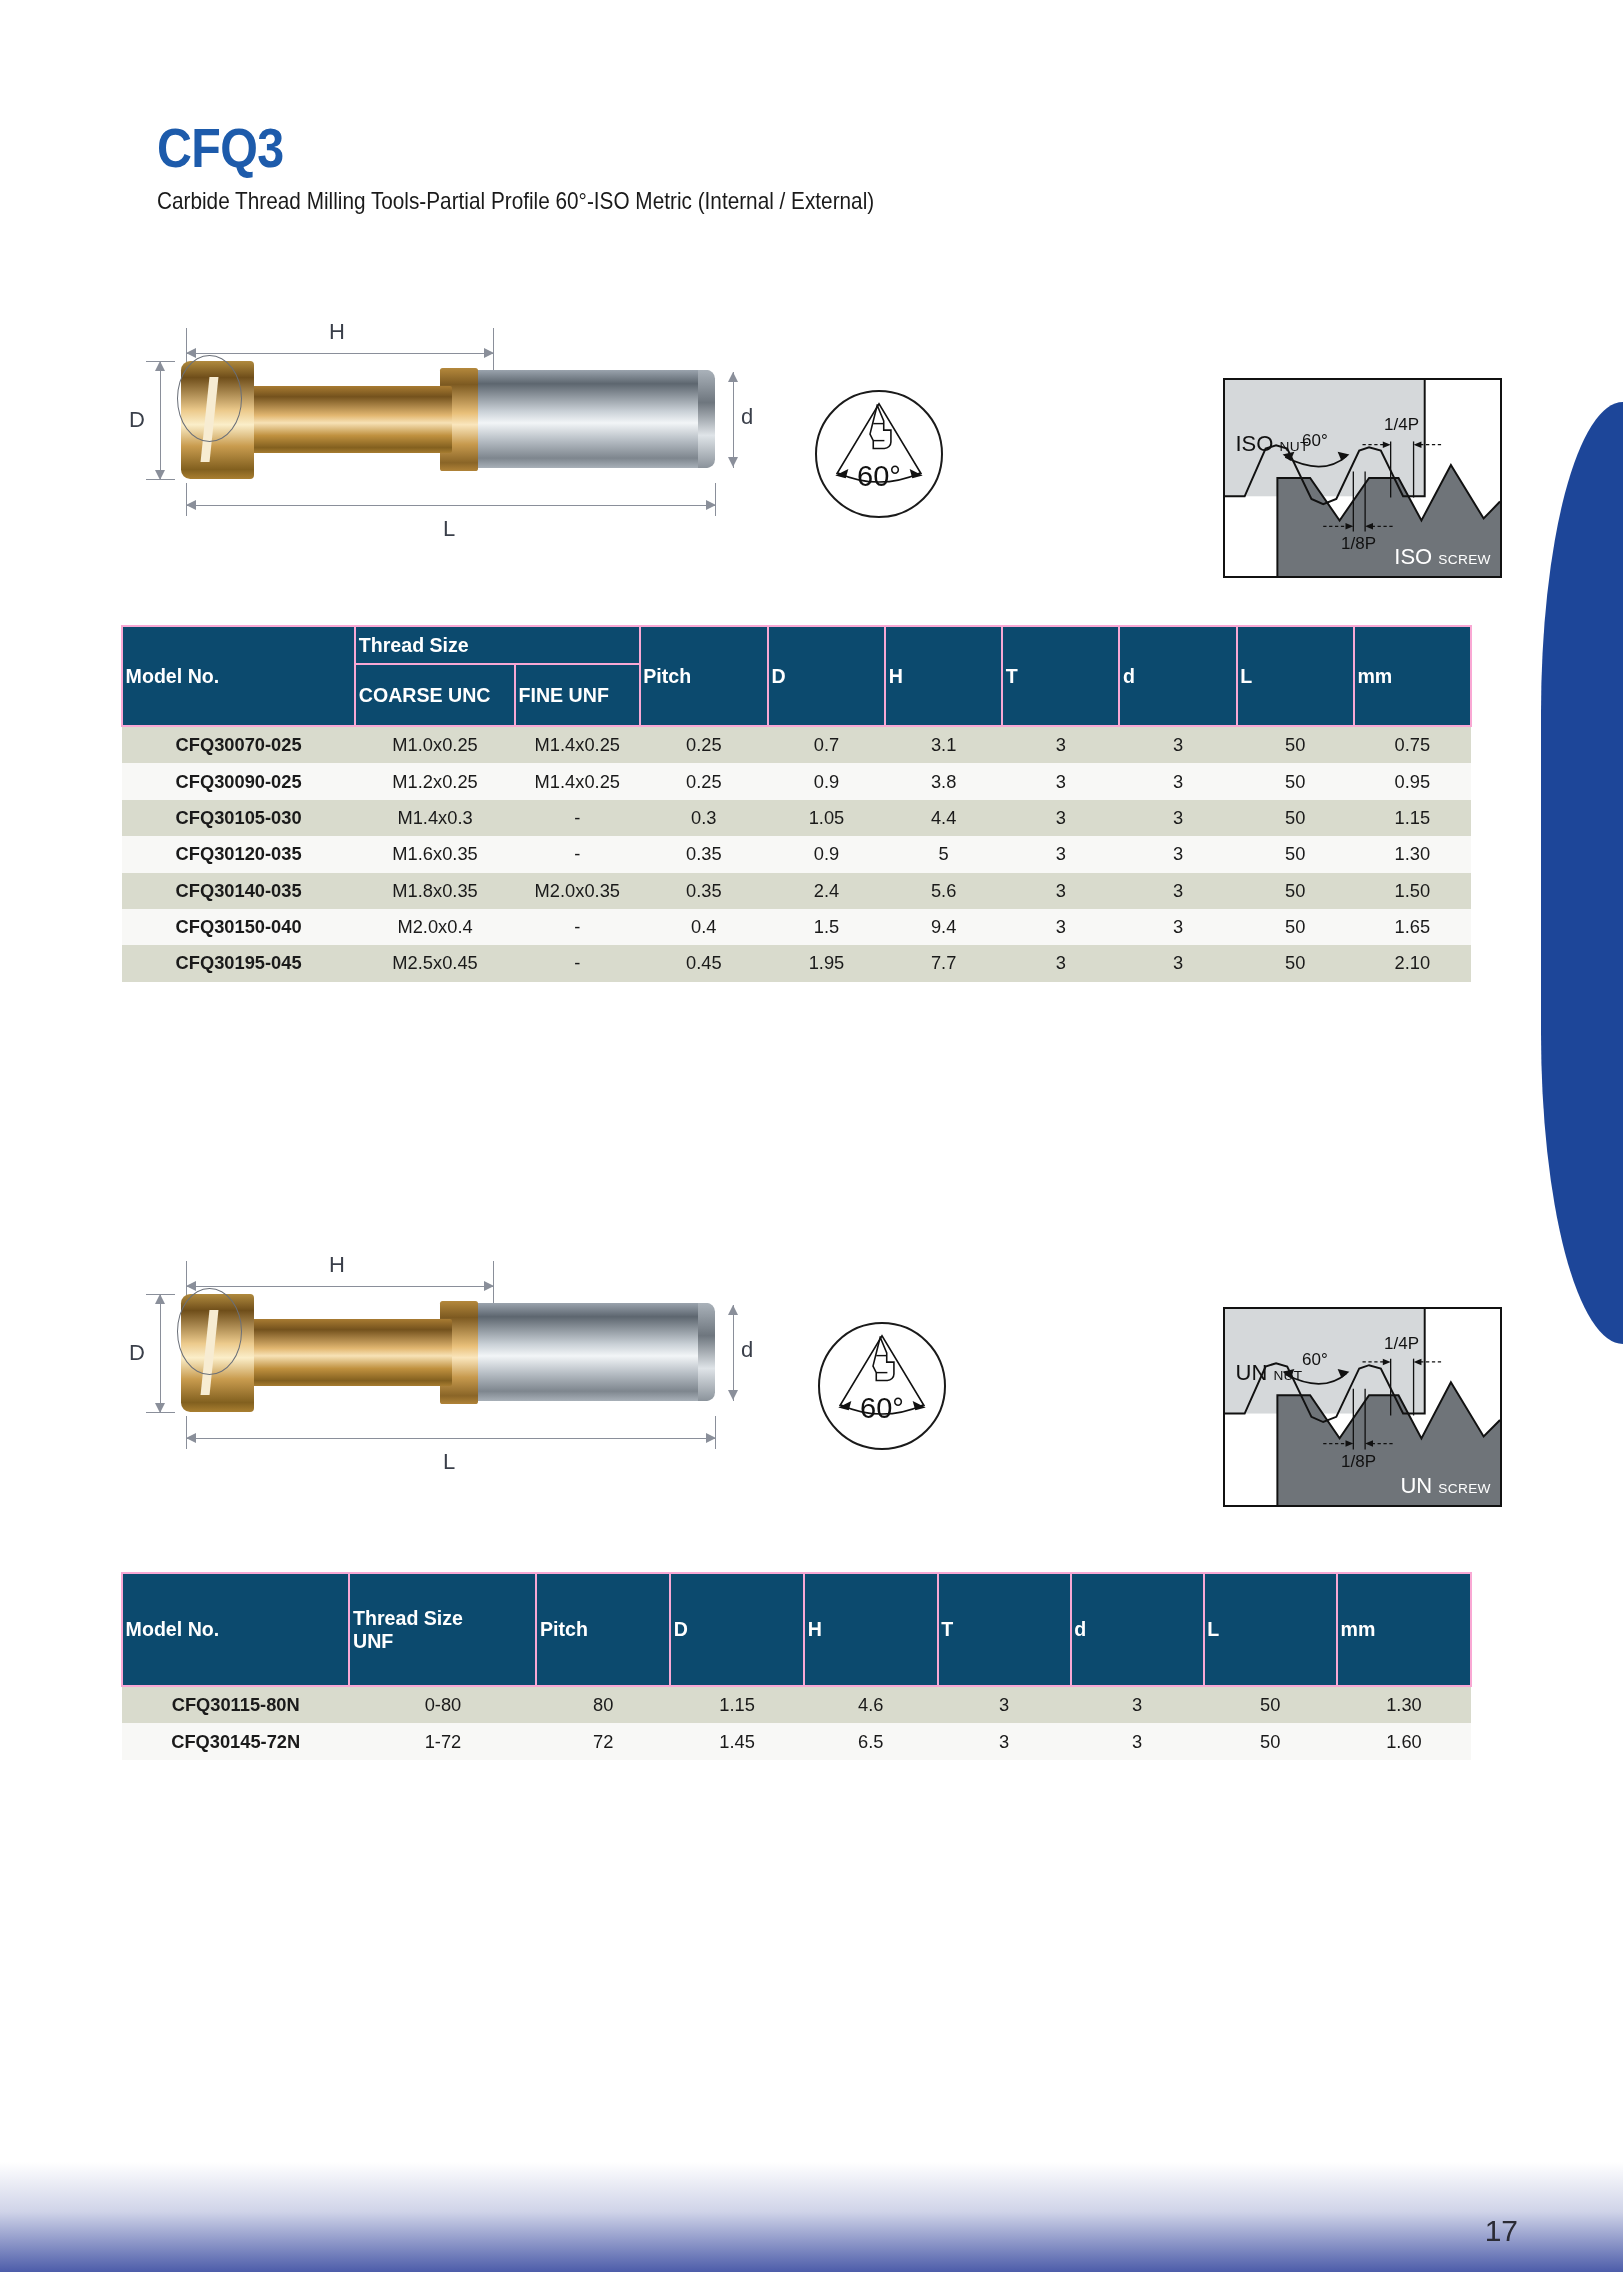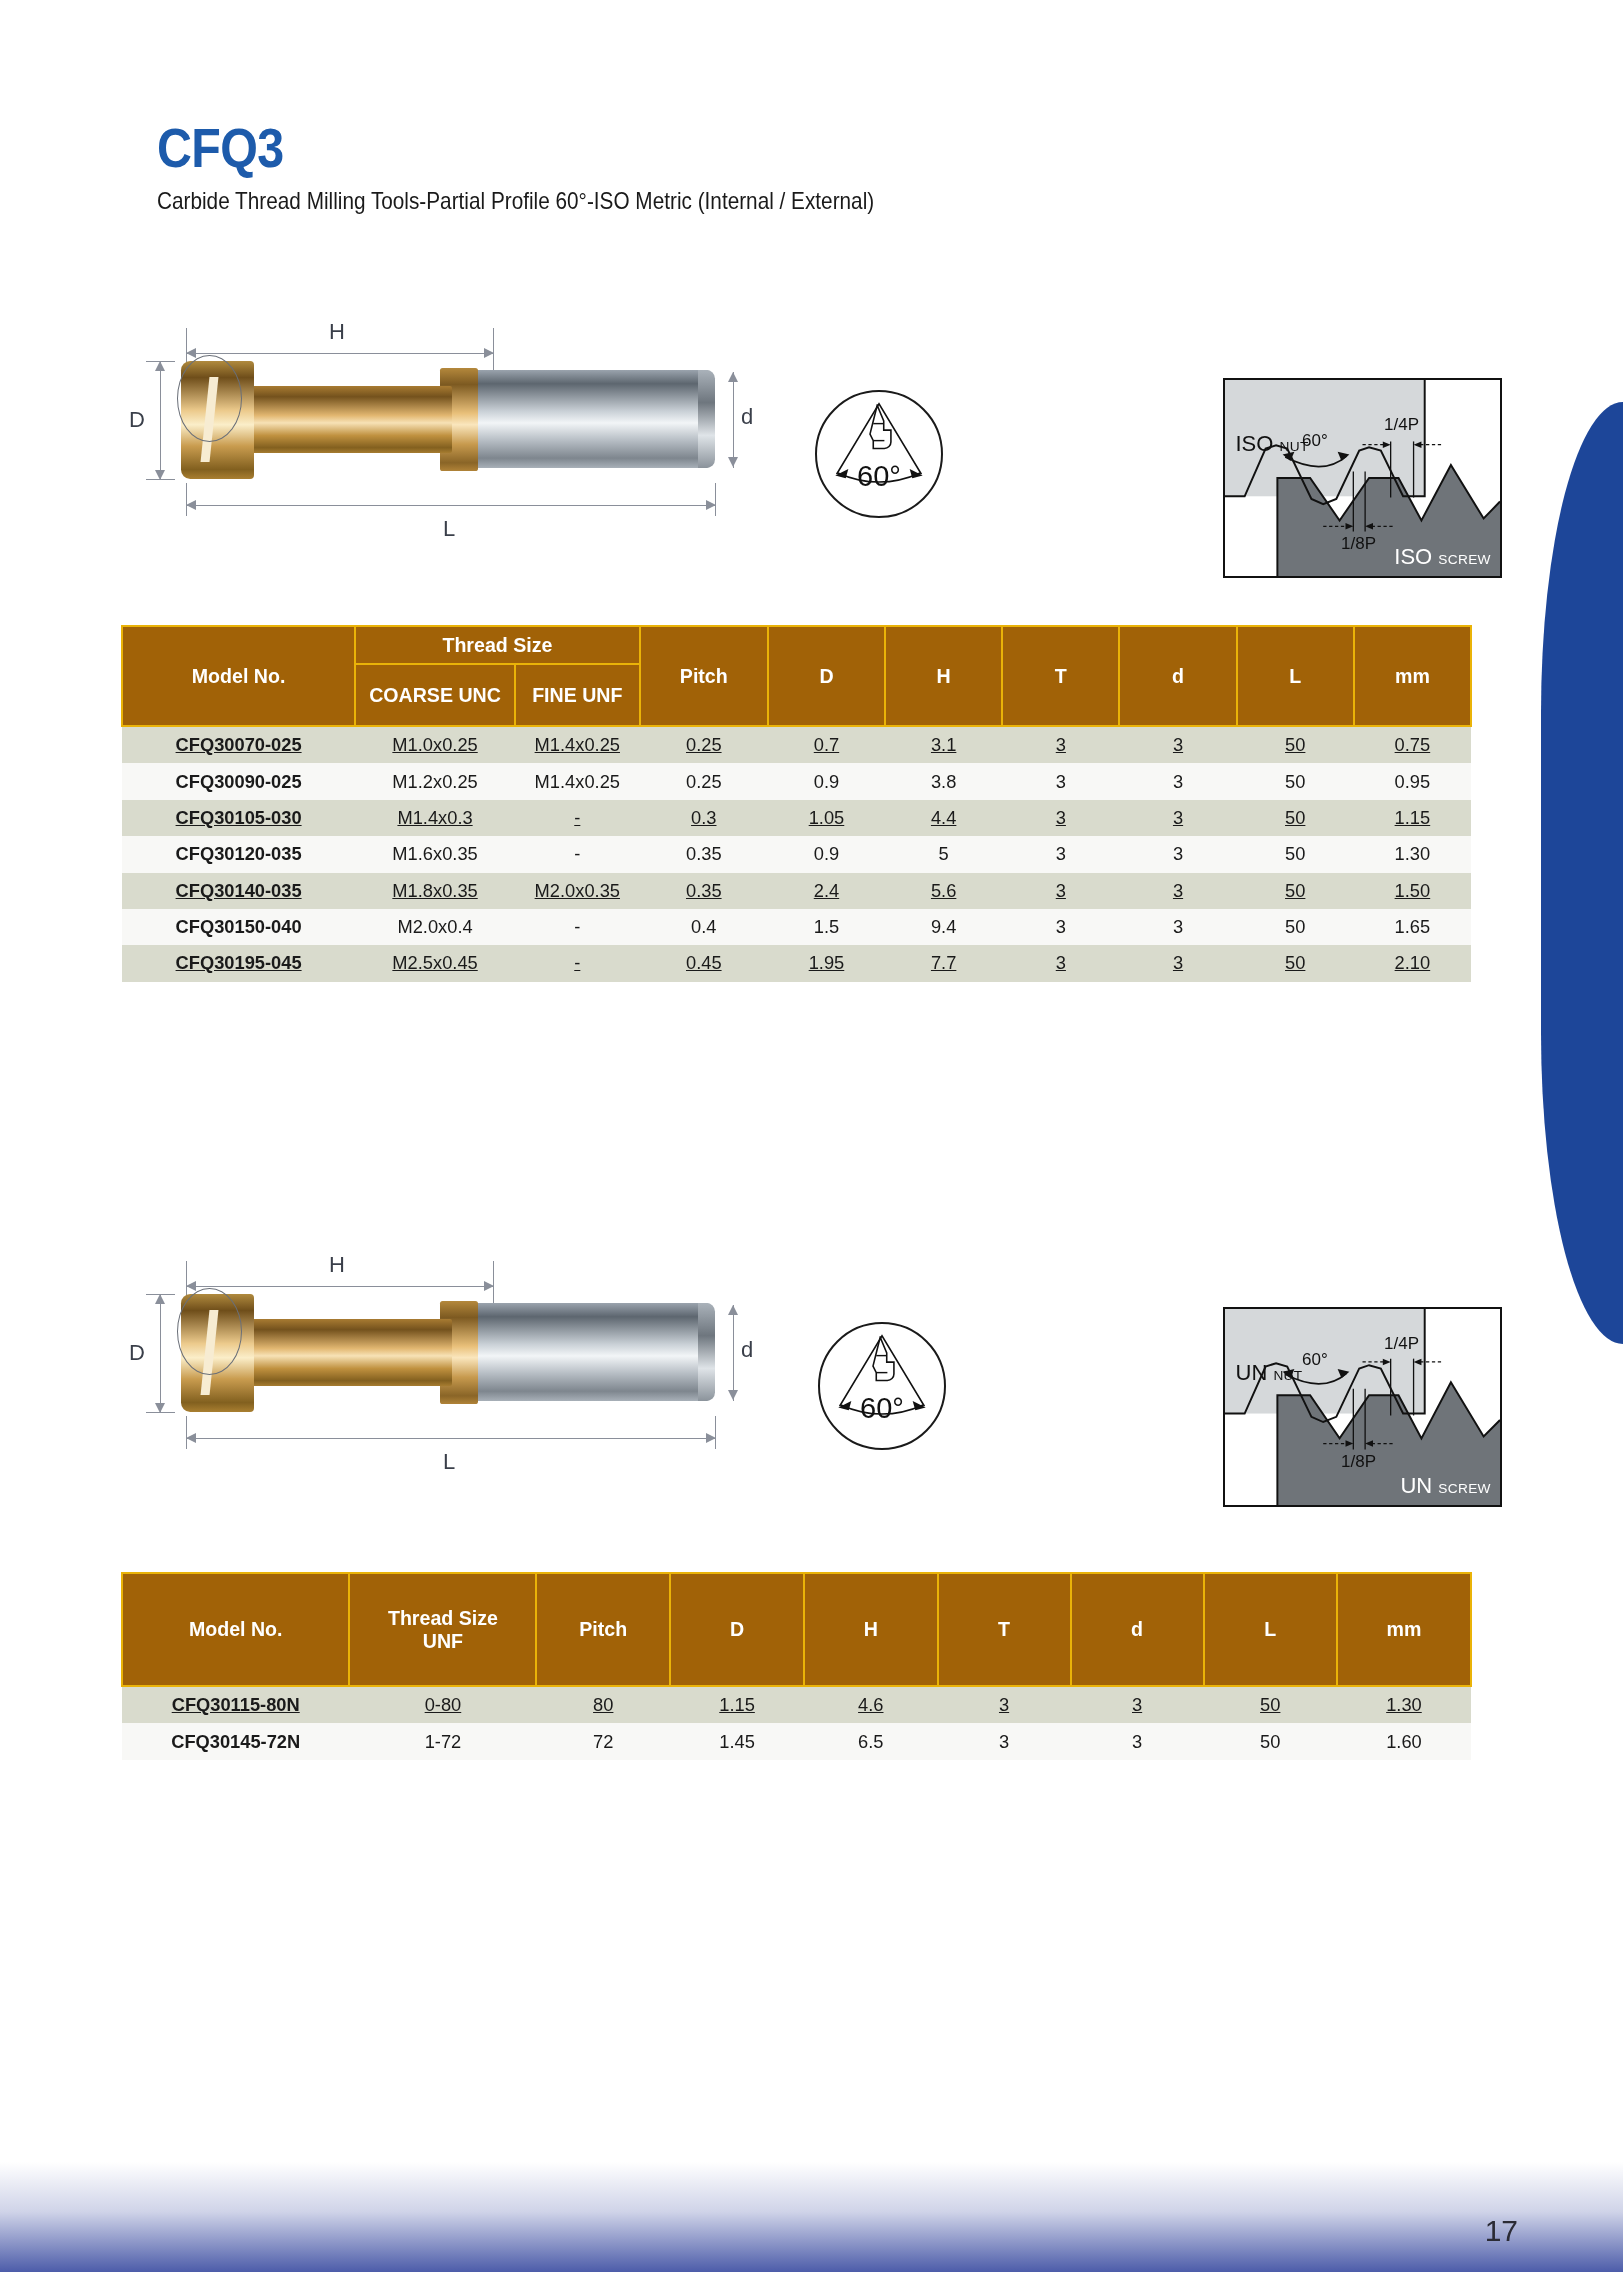--- a/index.html
+++ b/index.html
@@ -103,28 +103,28 @@
   .profile .tag-screw{right:9.2px;bottom:6.5px;color:#fff;font-size:22px;}
   .profile .tag small{font-size:13.7px;letter-spacing:0.3px;}
   .profile .dimtxt{position:absolute;color:#111;font-size:17px;font-family:"Liberation Sans",sans-serif;}
 
   
   table.spec{
     position:absolute;left:121px;border-collapse:collapse;width:1351px;
     font-family:"Liberation Sans", sans-serif;
   }
   table.spec th{
-    background:#a16207;color:#fff;font-weight:bold;font-size:19.6px;
-    border:2px solid #eab308;padding:6.5px 2.6px;text-align:center;vertical-align:middle;
+    background:#0c4a6e;color:#fff;font-weight:bold;font-size:19.6px;
+    border:2px solid #f9a8d4;padding:6.5px 2.6px;text-align:left;vertical-align:middle;
     font-stretch:condensed;
   }
   table.spec td{
     font-size:18.3px;color:#1a1a1a;text-align:center;padding:7.2px 2.6px;border:0;
   }
-  table.spec tr.alt td{background:#d9dbcd;text-decoration:underline;}
+  table.spec tr.alt td{background:#d9dbcd;}
   table.spec tr.reg td{background:#f8f8f6;}
   table.spec td.model{font-weight:bold;}
 </style>
 </head>
 <body>
 
 <div class="page">
 
   <div class="side-tab">
     <div class="shape"></div>

